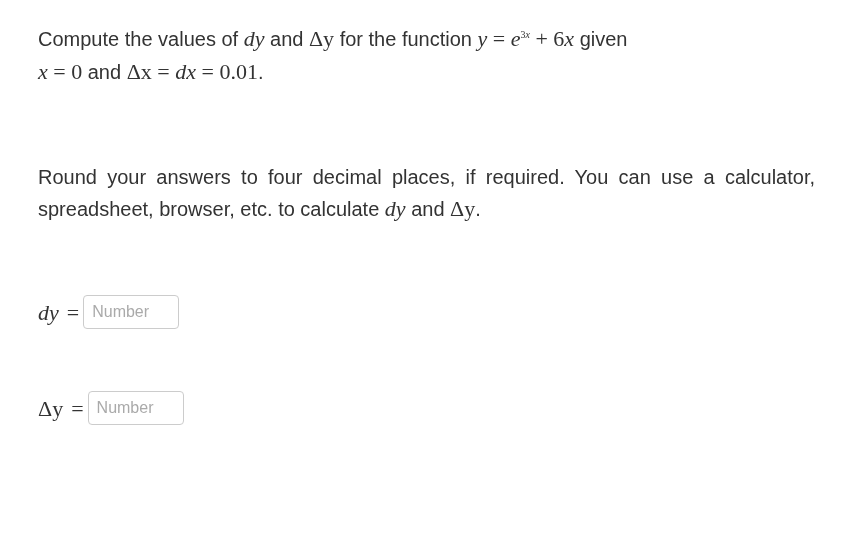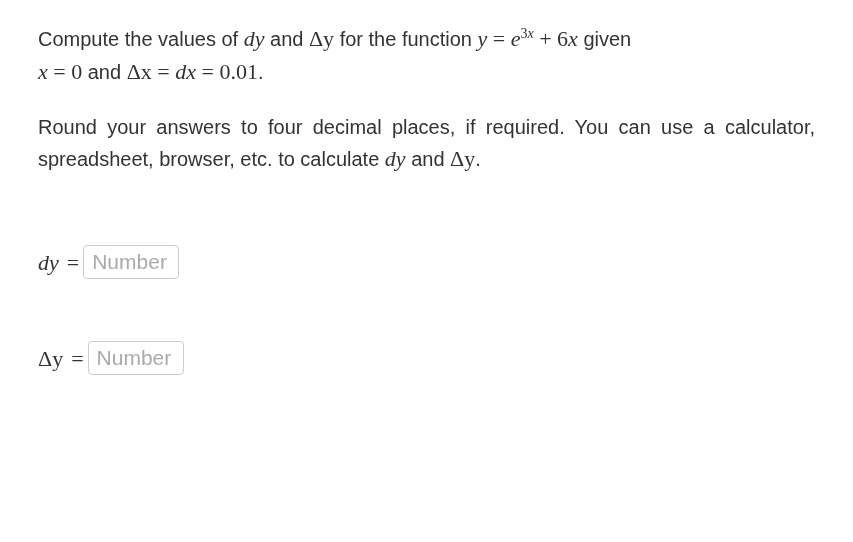--- a/index.html
+++ b/index.html
@@ -13,35 +13,35 @@
     color: #333;
     background: #fff;
     line-height: 1.5;
   }
   .para {
     text-align: justify;
     margin-bottom: 6px;
   }
   .para2 {
     text-align: justify;
-    margin-top: 24px;
+    margin-top: 74px;
     margin-bottom: 6px;
   }
   .math-i {
     font-family: 'Times New Roman', Times, serif;
     font-style: italic;
     font-size: 22px;
   }
   .math-r {
     font-family: 'Times New Roman', Times, serif;
     font-style: normal;
     font-size: 22px;
   }
   .sup {
-    font-size: 14px;
+    font-size: 10px;
     vertical-align: super;
     font-family: 'Times New Roman', Times, serif;
     font-style: normal;
     line-height: 0;
   }
   .sup .mi { font-style: italic; }
   .answer-block {
     margin-top: 70px;
   }
   .answer-row {
@@ -60,21 +60,21 @@
     font-style: normal;
     font-size: 22px;
     margin: 0 4px 0 6px;
   }
   input.number-field {
     width: 96px;
     height: 34px;
     border: 1px solid #ccc;
     border-radius: 4px;
     padding: 6px 8px;
-    font-size: 21px;
+    font-size: 16px;
     color: #333;
     outline: none;
   }
   input.number-field::placeholder {
     color: #aaa;
   }
   .nowrap { white-space: nowrap; }
 </style>
 </head>
 <body>

